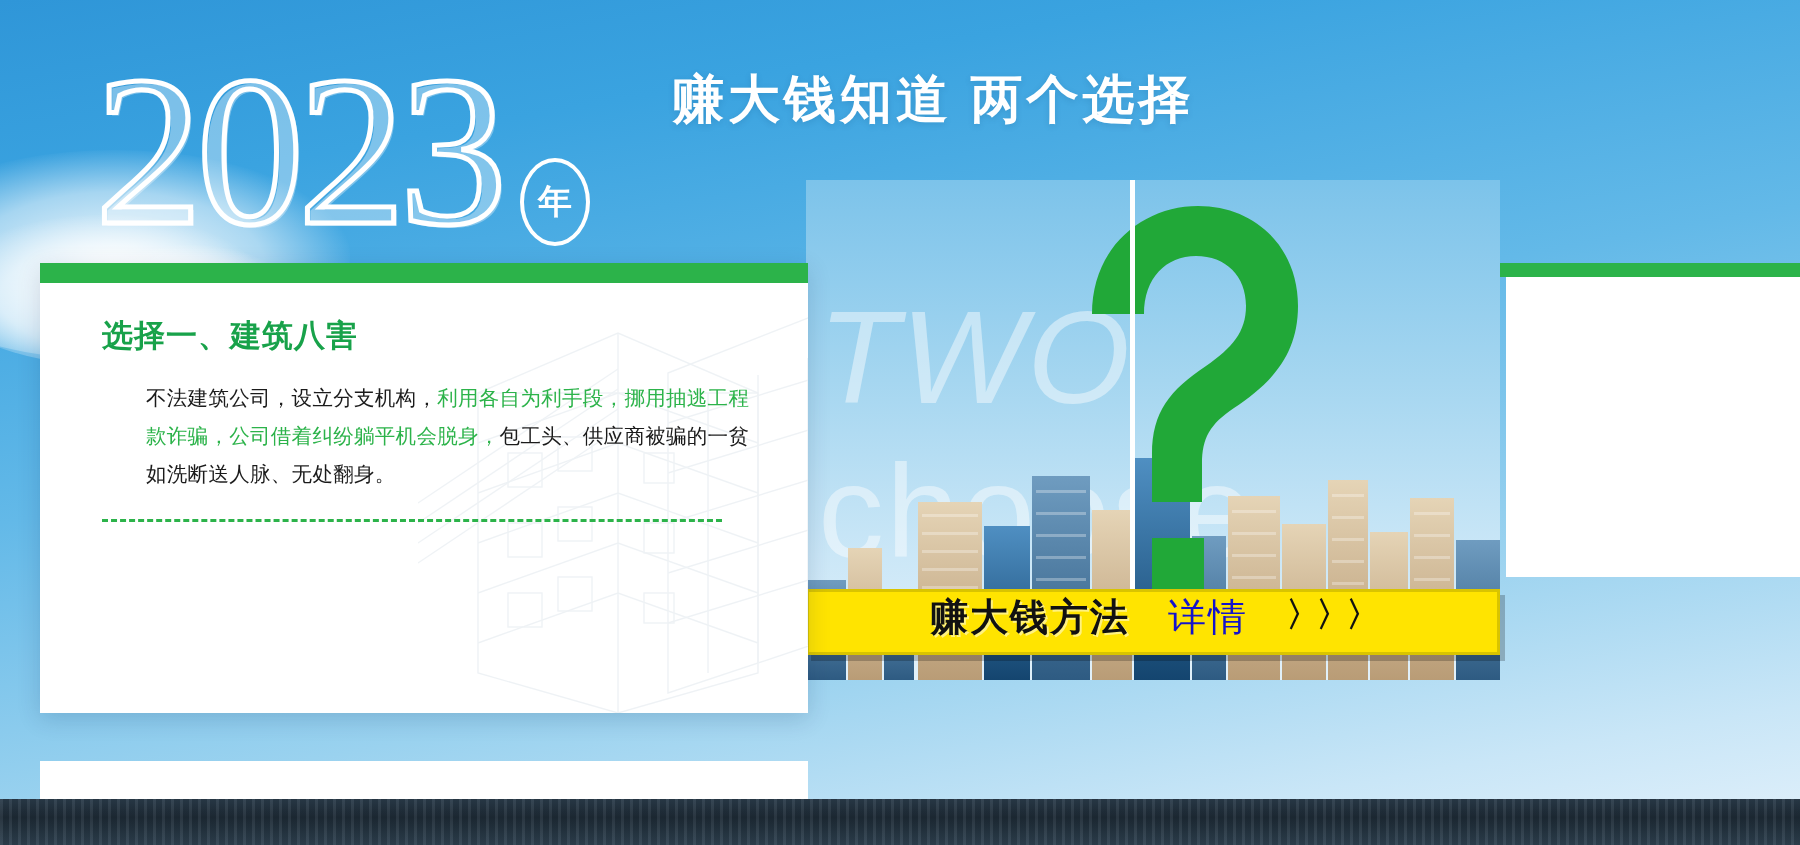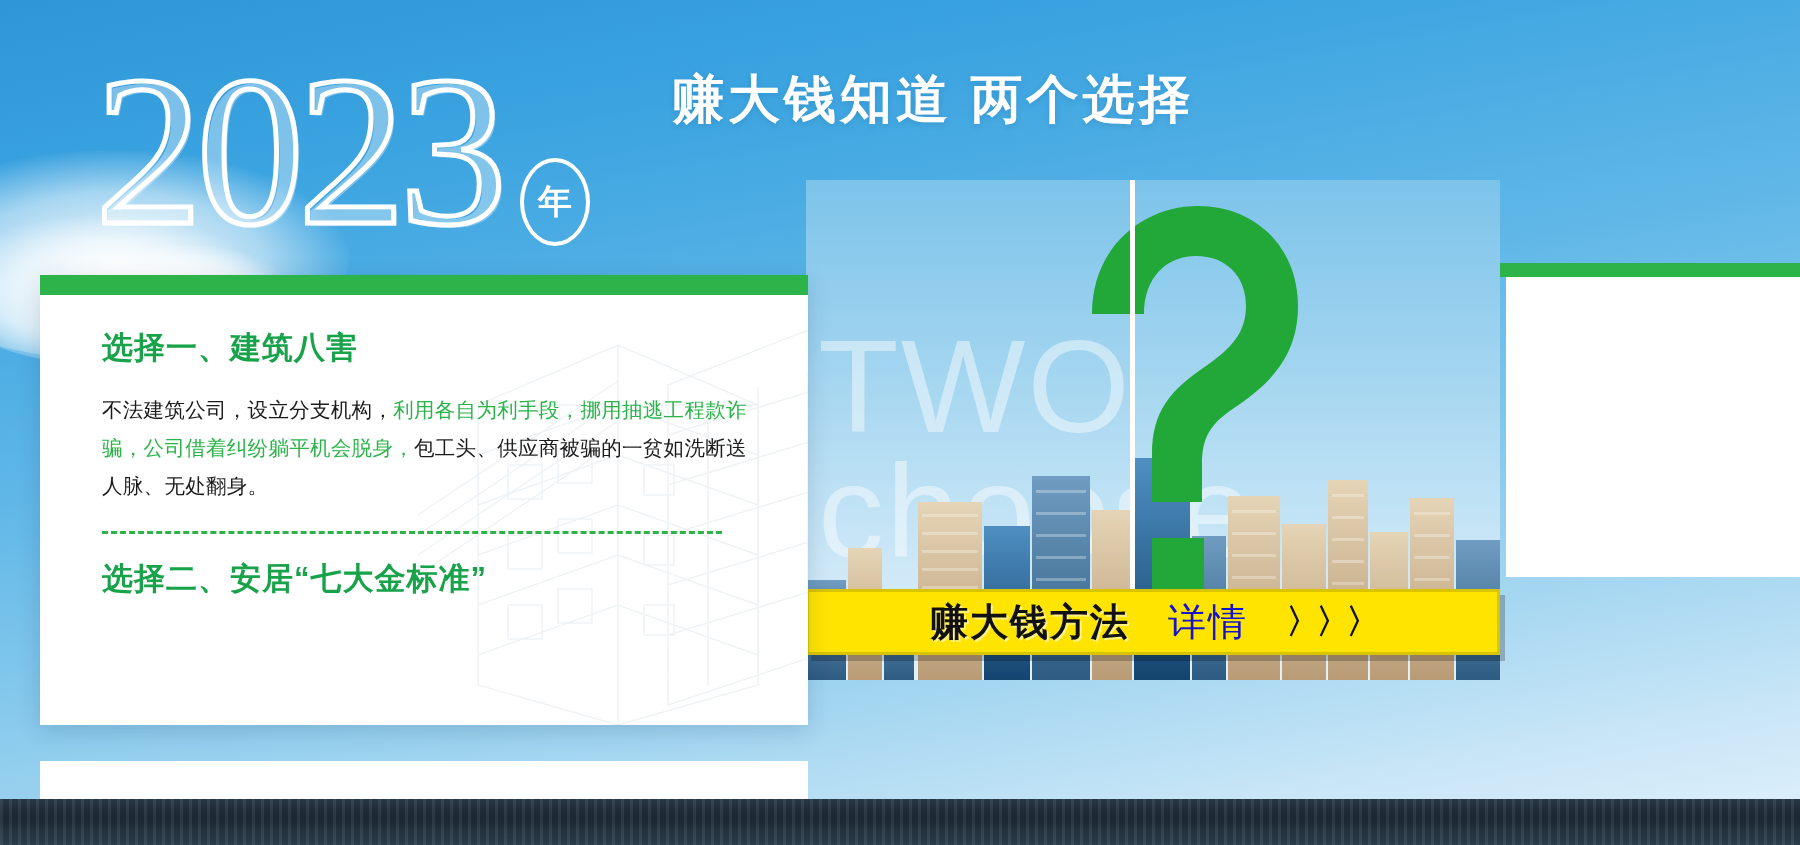--- a/index.html
+++ b/index.html
@@ -71,21 +71,21 @@
   }
 
   
   .rule { position: absolute; height: 4px; background: #ffffff; }
   .rule-left  { left: 812px;  top: 180px; width: 320px; }
   .rule-right { left: 1140px; top: 180px; width: 320px; }
 
   
   .card {
     position: absolute;
-    left: 40px; top: 275px;
+    left: 40px; top: 263px;
     width: 768px; height: 450px;
     background: #ffffff;
     box-shadow: 0 6px 22px rgba(0,40,80,0.16);
     overflow: hidden;
     padding-left: 31px;
   }
   .card-topbar {
     position: absolute; left: 0; top: 0;
     width: 100%; height: 20px;
     background: #2cb34a;
@@ -105,20 +105,21 @@
     font-weight: 700;
     letter-spacing: 1px;
     margin-bottom: 22px;
     position: relative;
   }
   .sec-para {
     font-size: 20.5px;
     line-height: 1.85;
     color: #1b1b1b;
     letter-spacing: 0.3px;
+    margin-left: 44px;
   }
   .sec-para .g { color: #2cb34a; }
 
   .dashed {
     margin: 26px 0 24px 0;
     border: none;
     border-top: 3px dashed #2cb34a;
     width: 620px;
   }
 
@@ -136,21 +137,21 @@
   .watermark {
     position: absolute;
     color: rgba(255,255,255,0.45);
     font-size: 132px;
     font-weight: 400;
     letter-spacing: 2px;
     line-height: 1;
     pointer-events: none;
     font-family: "Liberation Sans", "DejaVu Sans", sans-serif;
   }
-  .wm-two    { left: 12px;  top: 141px; }
+  .wm-two    { left: 12px;  top: 112px; font-style: italic; }
   .wm-choose { left: 12px;  top: 266px; }
 
   
   .skyline { position: absolute; left: 0; bottom: 0; width: 100%; height: 240px; }
 
   
   .qmark {
     position: absolute;
     left: 268px; top: 22px;
     width: 230px; height: 430px;
@@ -167,21 +168,20 @@
 
   
   .cta {
     position: absolute;
     left: 806px; top: 589px;
     width: 694px; height: 66px;
     background: #ffe400;
     border: 3px solid #d9c400;
     box-shadow: 5px 6px 0 rgba(0,0,0,0.22);
     display: flex;
-    align-items: center;
     justify-content: center;
     gap: 38px;
   }
   .cta-main {
     color: #111111;
     font-size: 38px;
     font-weight: 700;
     letter-spacing: 2px;
     text-shadow: 2px 2px 0 rgba(255,255,255,0.5);
   }
@@ -389,20 +389,19 @@
       </g>
     </svg>
 
     <div class="card-body">
 
       <div class="sec-title">选择一、建筑八害</div>
       <div class="sec-para"><span>不法建筑公司，设立分支机构，</span><span class="g">利用各自为利手段，挪用抽逃工程款诈骗，公司借着纠纷躺平机会脱身，</span><span>包工头、供应商被骗的一贫如洗断送人脉、无处翻身。</span></div>
 
       <hr class="dashed">
 
-      <div class="sec-title">选择二、安居“七大金标准”</div>
 
     </div>
   </div>
 
   <div class="bottom-strip"></div>
 
 </div>
 
 </body></html>

